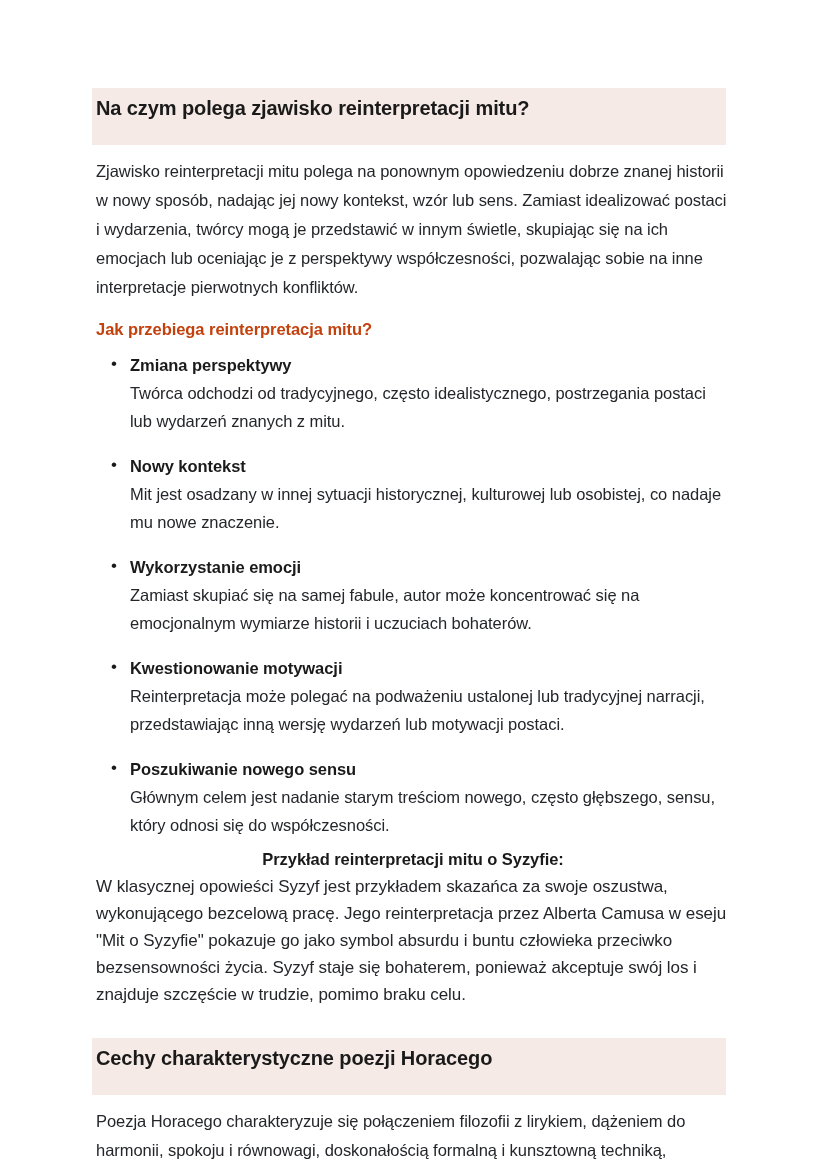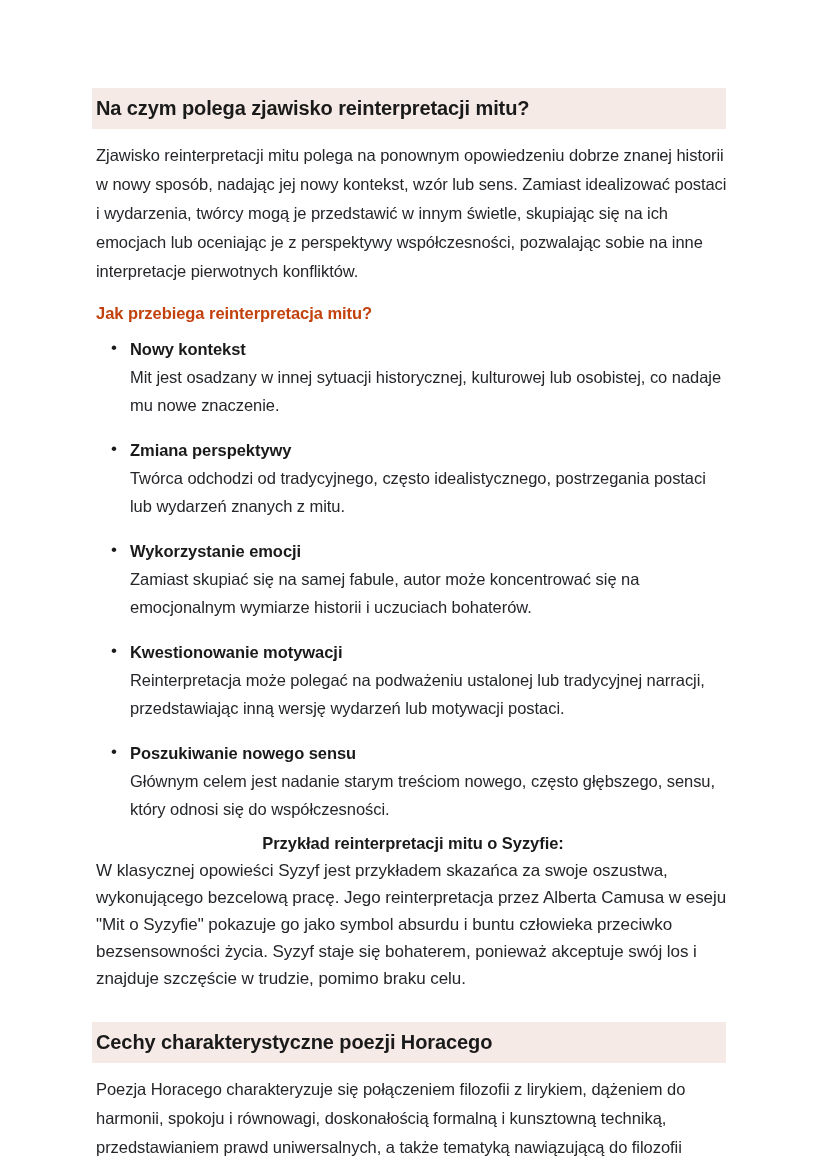--- a/index.html
+++ b/index.html
@@ -32,21 +32,21 @@
     top: 88px;
     width: 634px;
   }
 
   
   .section-heading {
     background: #f5eae6;
     font-size: 20px;
     font-weight: bold;
     line-height: 1;
-    padding: 10px 4px 11px 4px;
+    padding: 10px 4px 27px 4px;
     margin: 0 0 12px -4px;
     width: 634px;
     box-sizing: border-box;
     color: #1a1a1a;
     letter-spacing: -0.1px;
   }
 
   
   .body-par {
     font-size: 16.5px;
@@ -161,26 +161,26 @@
   <div class="content">
 
     <h1 class="section-heading">Na czym polega zjawisko reinterpretacji mitu?</h1>
 
     <p class="body-par">Zjawisko reinterpretacji mitu polega na ponownym opowiedzeniu dobrze znanej historii w nowy sposób, nadając jej nowy kontekst, wzór lub sens. Zamiast idealizować postaci i wydarzenia, twórcy mogą je przedstawić w innym świetle, skupiając się na ich emocjach lub oceniając je z perspektywy współczesności, pozwalając sobie na inne interpretacje pierwotnych konfliktów.</p>
 
     <p class="sub-heading">Jak przebiega reinterpretacja mitu?</p>
 
     <ul class="bullets">
       <li>
+        <span class="bullet-title">Zmiana perspektywy</span>
+        <span class="bullet-text">Twórca odchodzi od tradycyjnego, często idealistycznego, postrzegania postaci lub wydarzeń znanych z mitu.</span>
+      </li>
+      <li>
         <span class="bullet-title">Nowy kontekst</span>
         <span class="bullet-text">Mit jest osadzany w innej sytuacji historycznej, kulturowej lub osobistej, co nadaje mu nowe znaczenie.</span>
-      </li>
-      <li>
-        <span class="bullet-title">Zmiana perspektywy</span>
-        <span class="bullet-text">Twórca odchodzi od tradycyjnego, często idealistycznego, postrzegania postaci lub wydarzeń znanych z mitu.</span>
       </li>
       <li>
         <span class="bullet-title">Wykorzystanie emocji</span>
         <span class="bullet-text">Zamiast skupiać się na samej fabule, autor może koncentrować się na emocjonalnym wymiarze historii i uczuciach bohaterów.</span>
       </li>
       <li>
         <span class="bullet-title">Kwestionowanie motywacji</span>
         <span class="bullet-text">Reinterpretacja może polegać na podważeniu ustalonej lub tradycyjnej narracji, przedstawiając inną wersję wydarzeń lub motywacji postaci.</span>
       </li>
       <li>

